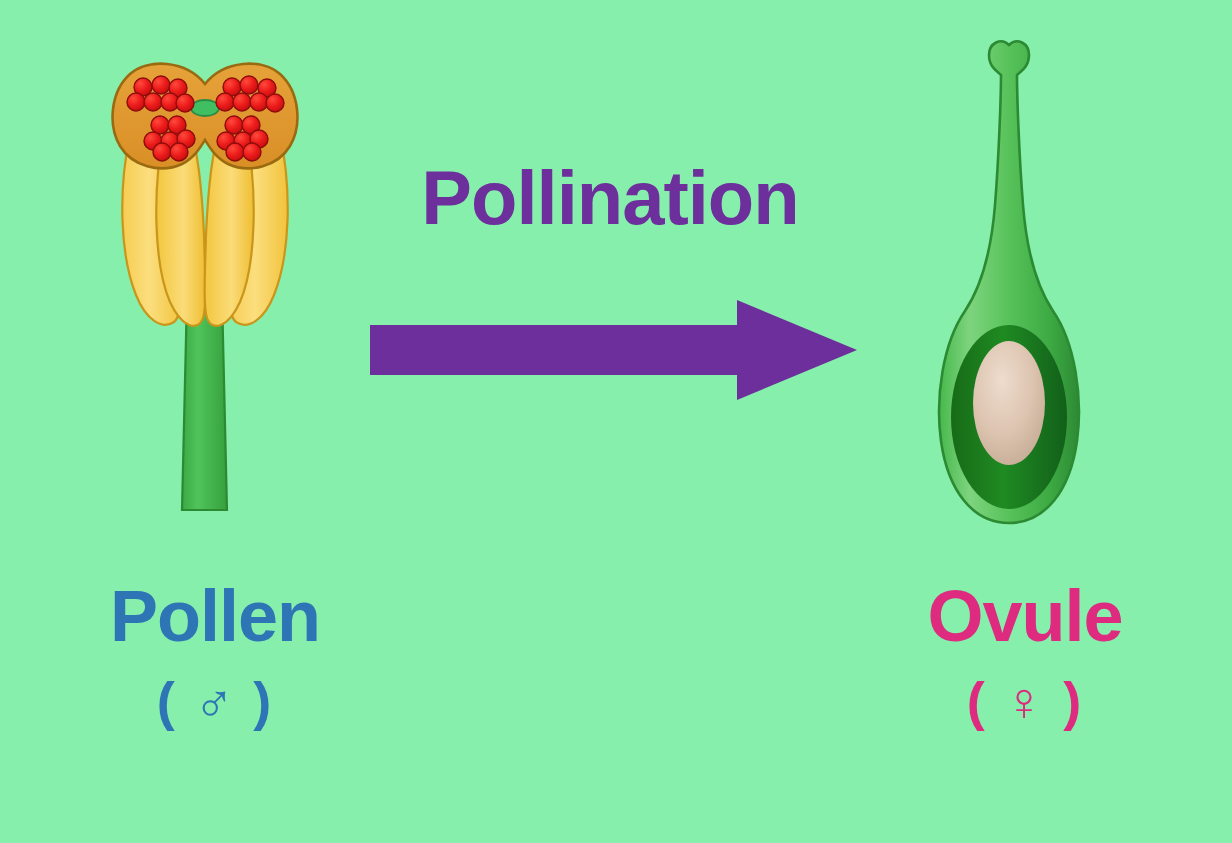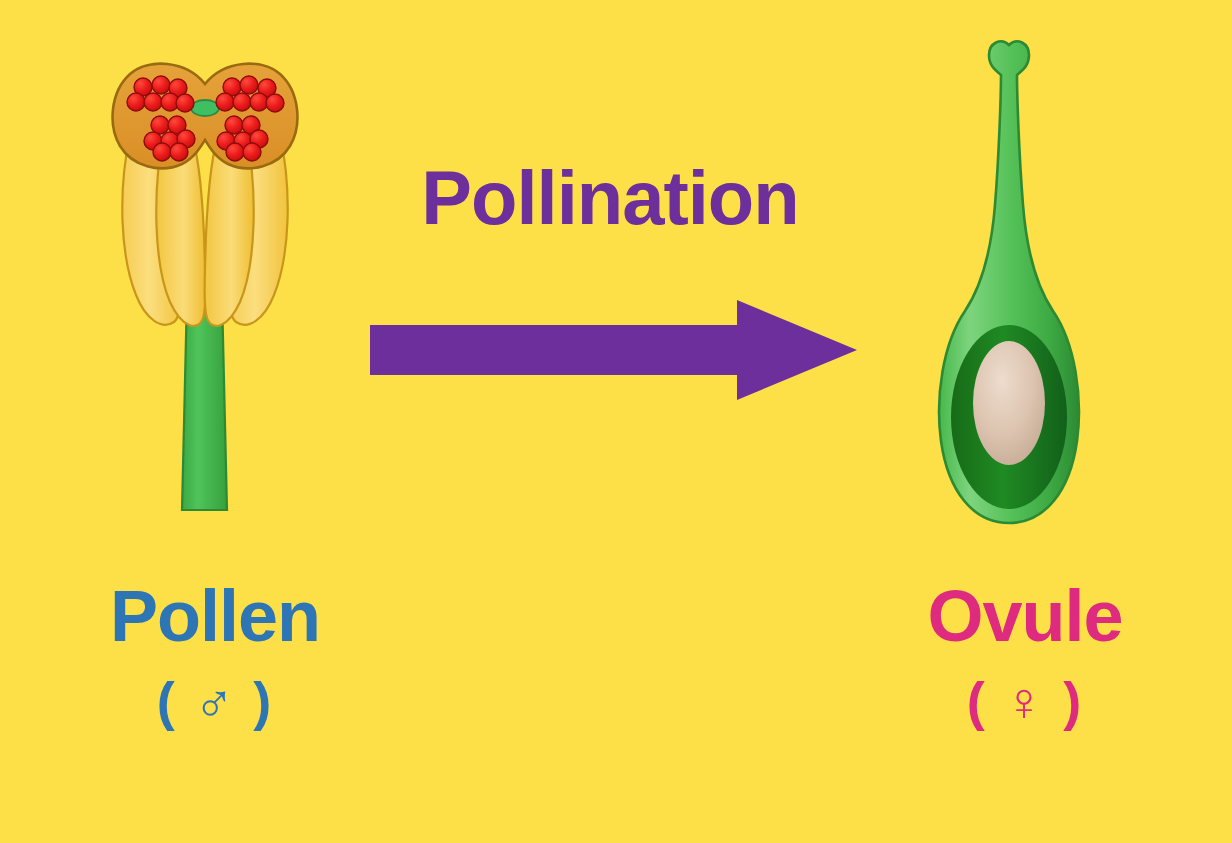--- a/index.html
+++ b/index.html
@@ -8,21 +8,21 @@
     padding: 0;
     background: #ffffff;
   }
   body {
     font-family: "Liberation Sans", sans-serif;
   }
   #stage {
     position: relative;
     width: 1232px;
     height: 843px;
-    background: #fde047;
+    background: #86efac;
     overflow: hidden;
   }
   .abs { position: absolute; }
 
   
   #pollen-figure {
     left: 90px;
     top: 40px;
     width: 230px;
     height: 500px;

